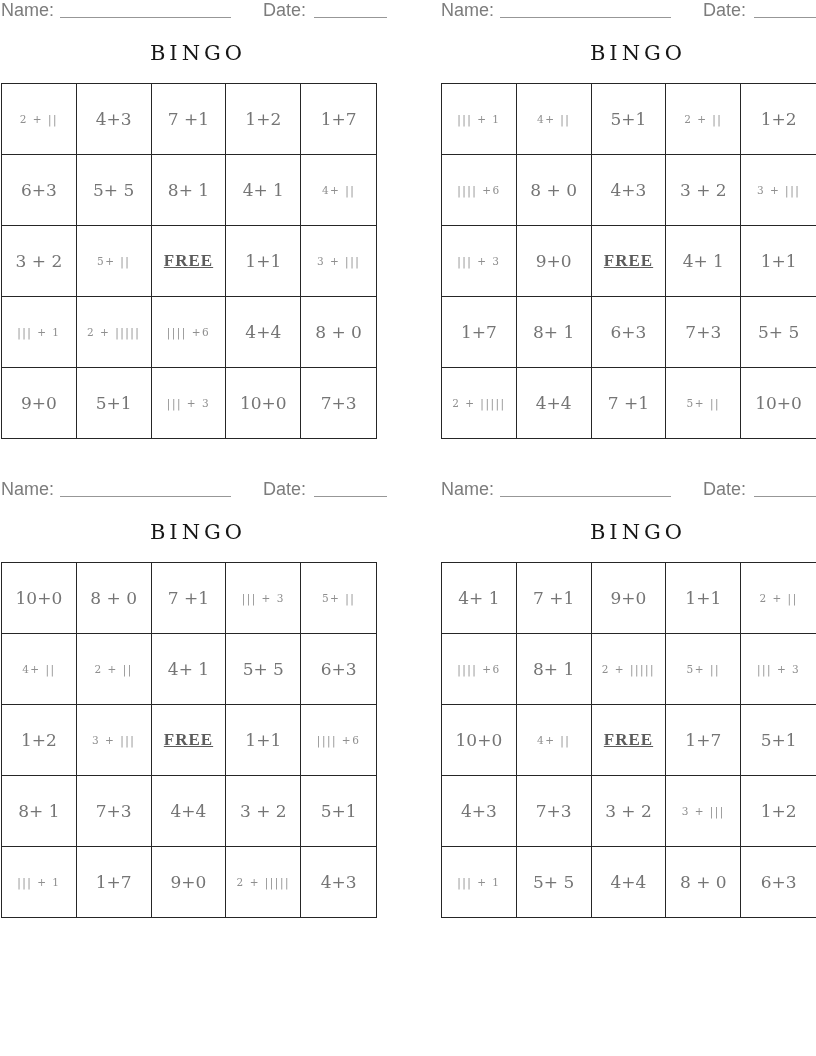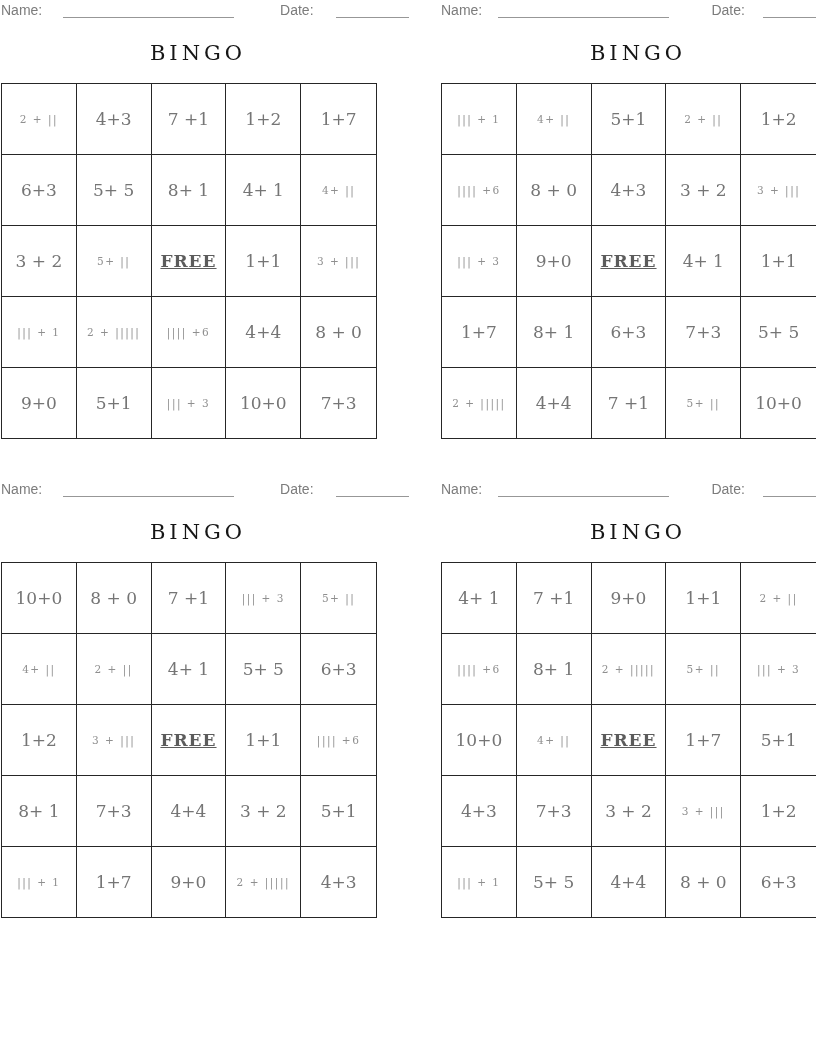--- a/index.html
+++ b/index.html
@@ -12,23 +12,22 @@
   }
   .card{
     position:absolute;
     width:408px;height:470px;
   }
   .card-header{
     position:absolute;
     top:3px;left:0;right:0;
     display:flex;
     align-items:flex-end;
-    font-size:14px;
+    font-size:18px;
     color:#7c7c7c;
-    justify-content:space-between;
   }
   .lbl{white-space:nowrap;line-height:15px;}
   .line{
     display:inline-block;
     height:14px;
     border-bottom:1.5px solid #979797;
   }
   .name-line{width:171px;margin-left:6px;}
   .date-lbl{margin-left:32px;}
   .date-line{width:73px;margin-left:8px;}
@@ -74,20 +73,21 @@
     font-size:10.5px;
     letter-spacing:1.5px;
     color:#8f8f8f;
   }
   .cell.free{
     font-weight:bold;
     text-decoration:underline;
     letter-spacing:1px;
     color:#5c5c5c;
     font-size:17px;
+    font-family:Liberation Serif, serif;
   }
 </style>
 </head>
 <body>
 
 <div class="card" style="left:1px;top:0;">
   <div class="card-header">
     <span class="lbl">Name:</span>
     <span class="line name-line"></span>
     <span class="lbl date-lbl">Date:</span>

